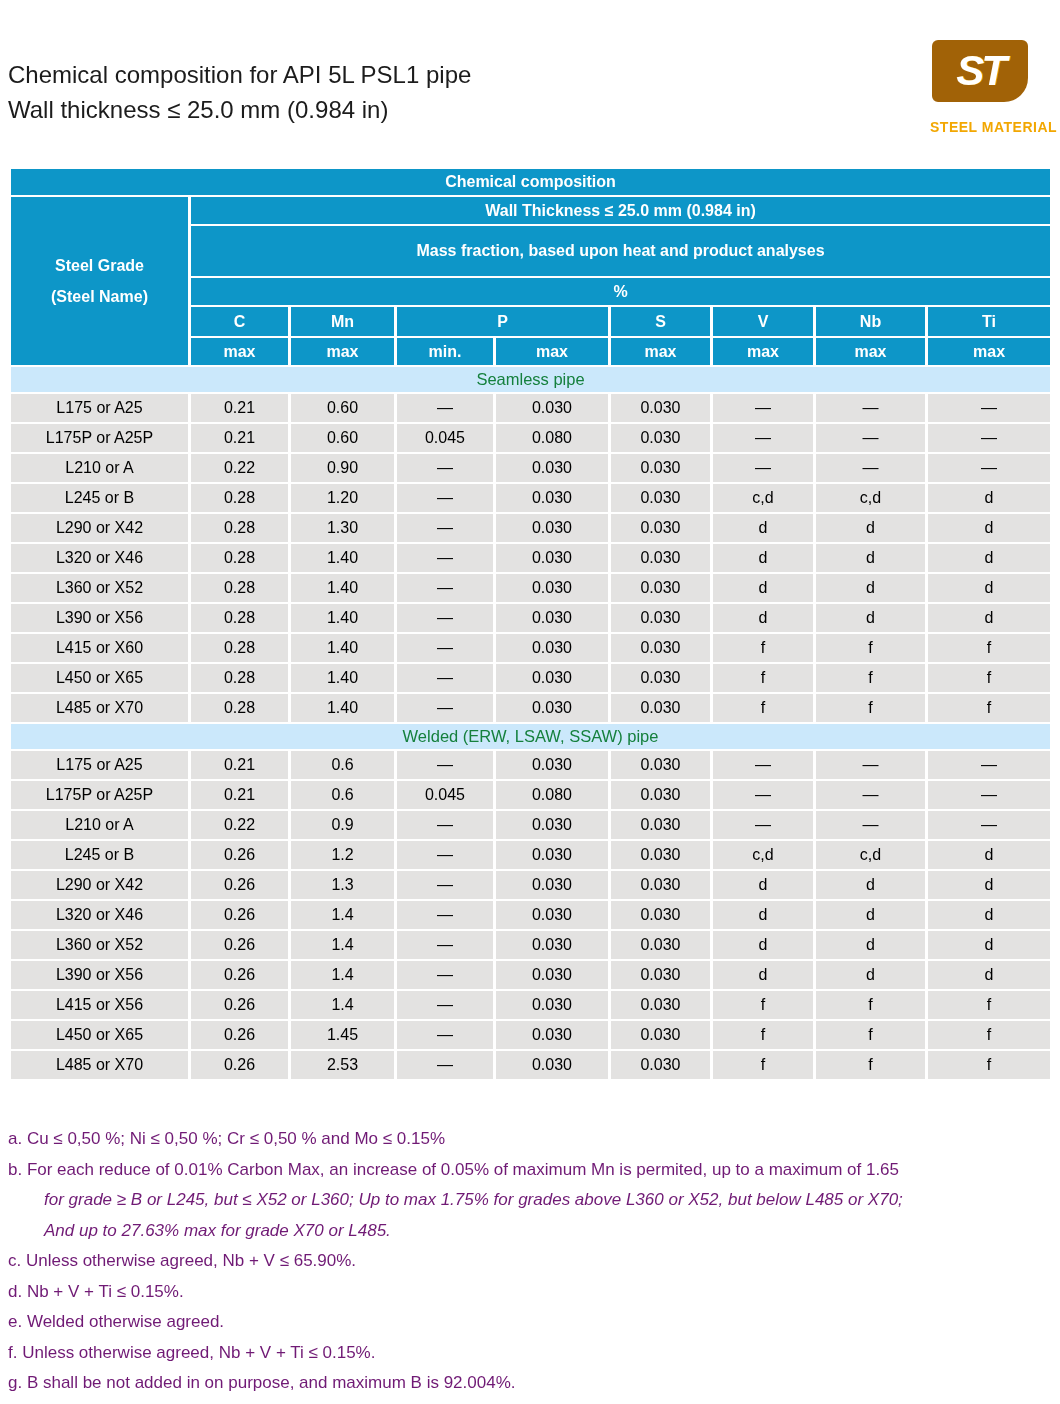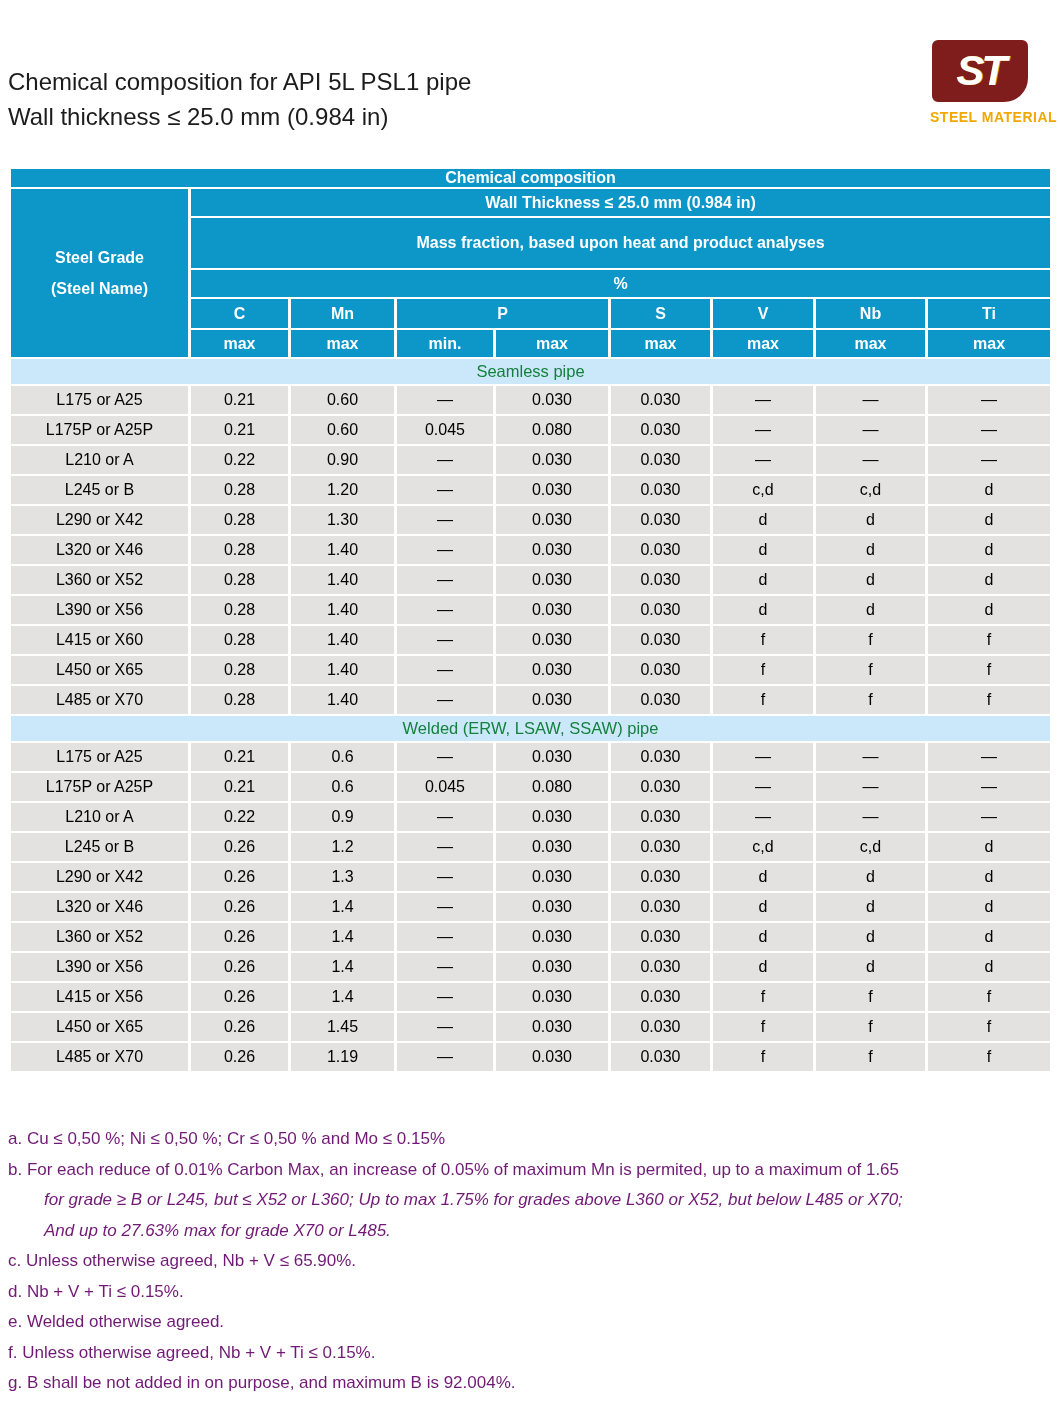--- a/index.html
+++ b/index.html
@@ -6,55 +6,55 @@
   html, body { margin: 0; padding: 0; }
   body {
     width: 1060px; height: 1404px;
     background: #ffffff;
     font-family: "Liberation Sans", sans-serif;
     position: relative;
     color: #000;
   }
 
   
-  .titles { position: absolute; left: 8px; top: 64px; }
+  .titles { position: absolute; left: 8px; top: 57px; }
   .title-line {
     font-size: 24px; line-height: 35px; color: #1c1c1c;
     white-space: nowrap;
   }
 
   .logo { position: absolute; right: 30px; top: 40px; width: 100px; text-align: center; }
   .logo-box {
     width: 96px; height: 62px; margin: 0 auto;
-    background: #7f1d1d;
+    background: #a16207;
     border-radius: 6px 6px 24px 6px;
     display: flex; align-items: center; justify-content: center;
   }
   .logo-st {
     color: #ffffff; font-size: 42px; font-weight: bold; font-style: italic;
     letter-spacing: -3px; line-height: 1;
     text-shadow: 1px 0 #F2A702;
   }
   .logo-caption {
-    margin-top: 7px; color: #F2A702; font-weight: bold;
+    margin-top: 17px; color: #F2A702; font-weight: bold;
     font-size: 14px; letter-spacing: 0.5px; white-space: nowrap;
   }
 
   
   table.chem {
     position: absolute; left: 8px; top: 167px;
     width: 1045px; table-layout: fixed;
     border-collapse: separate; border-spacing: 3px 2px;
   }
   table.chem td {
     text-align: center; vertical-align: middle;
     font-size: 16px; padding: 0; overflow: hidden;
   }
   .hd { background: #0D96C8; color: #ffffff; font-weight: bold; }
-  tr.r-title td  { height: 18px; }
+  tr.r-title td  { height: 26px; }
   tr.r-wall td   { height: 27px; }
   tr.r-mass td.hd-span { height: 50px; }
   tr.r-pct td    { height: 27px; }
   tr.r-elem td   { height: 29px; }
   tr.r-limit td  { height: 27px; }
   td.grade-hd { font-size: 16.5px; line-height: 31px; }
   tr.sec-row td {
     background: #CBE8FB; color: #15803d;
     height: 25px; font-size: 16.5px; font-weight: normal;
   }
@@ -366,21 +366,21 @@
         <td class="">—</td>
         <td class="">0.030</td>
         <td class="">0.030</td>
         <td class="">f</td>
         <td class="">f</td>
         <td class="">f</td>
       </tr>
       <tr class="data-row">
         <td class="">L485 or X70</td>
         <td class="">0.26</td>
-        <td class="">1.19</td>
+        <td class="">2.53</td>
         <td class="">—</td>
         <td class="">0.030</td>
         <td class="">0.030</td>
         <td class="">f</td>
         <td class="">f</td>
         <td class="">f</td>
       </tr>
     </tbody>
 </table>
 

